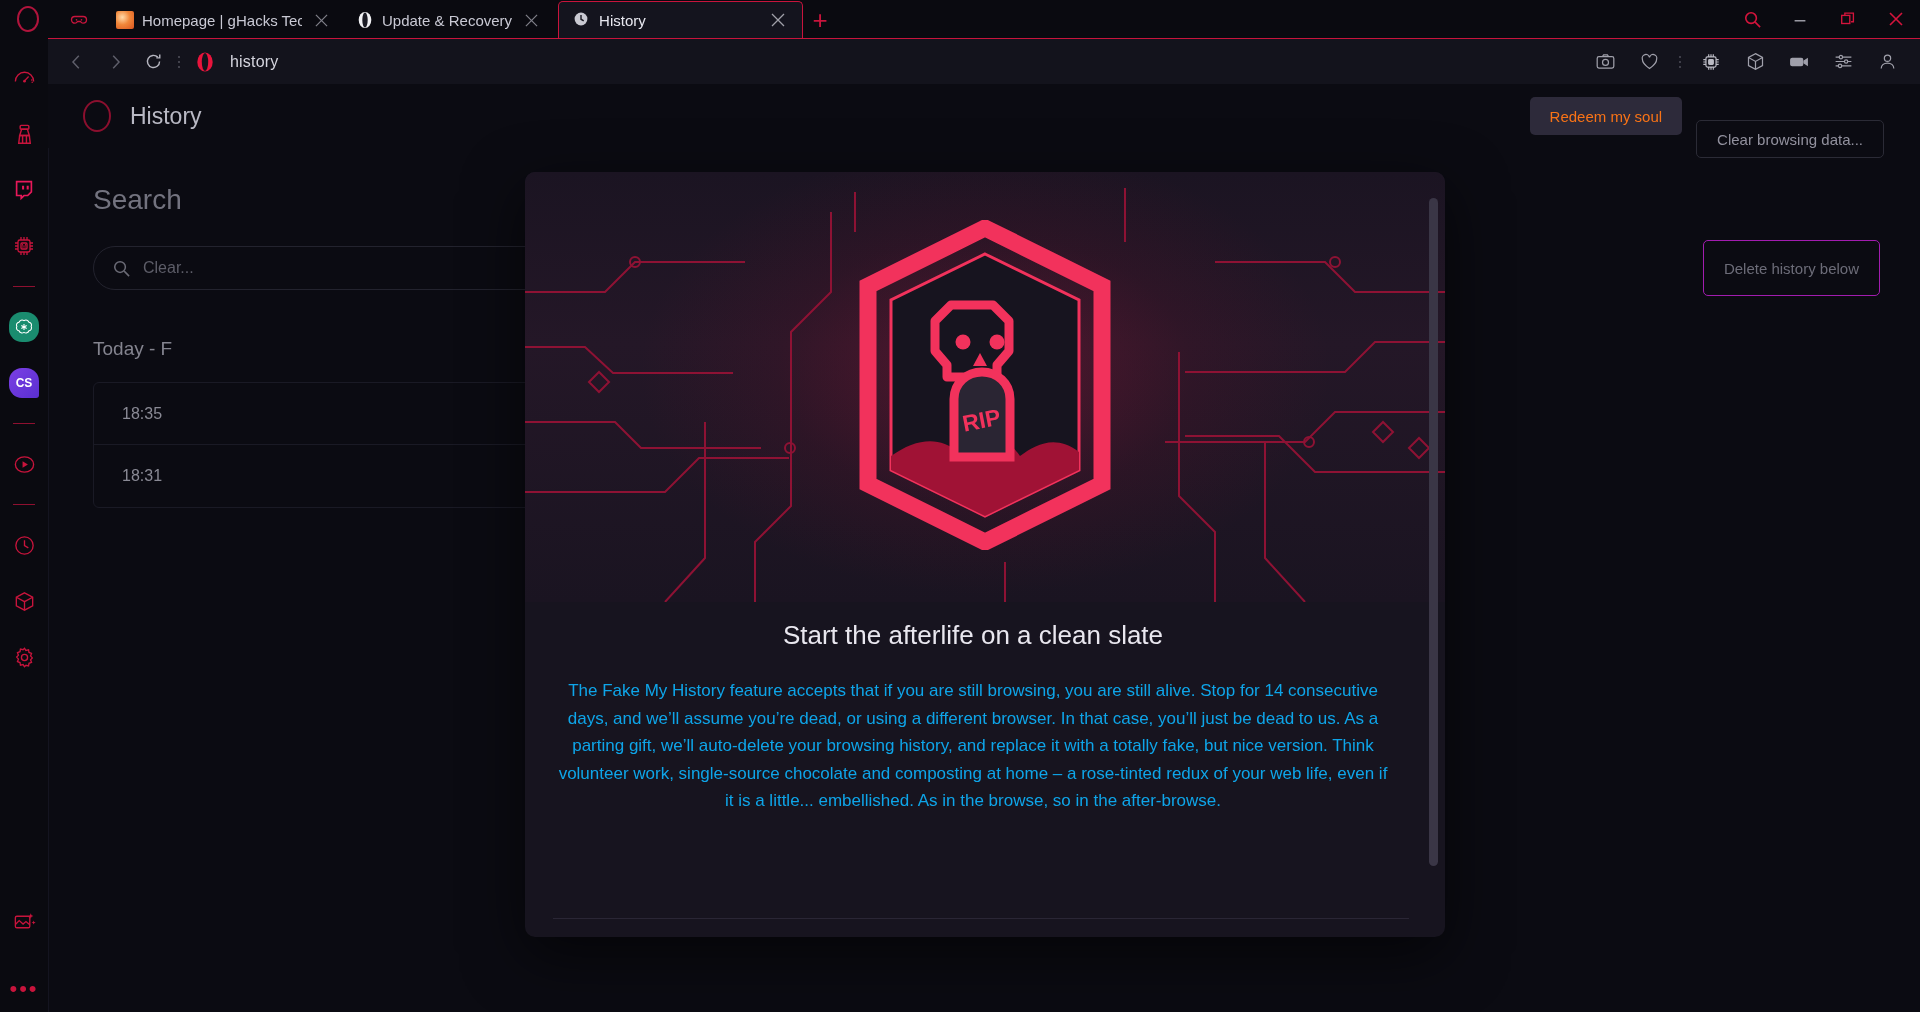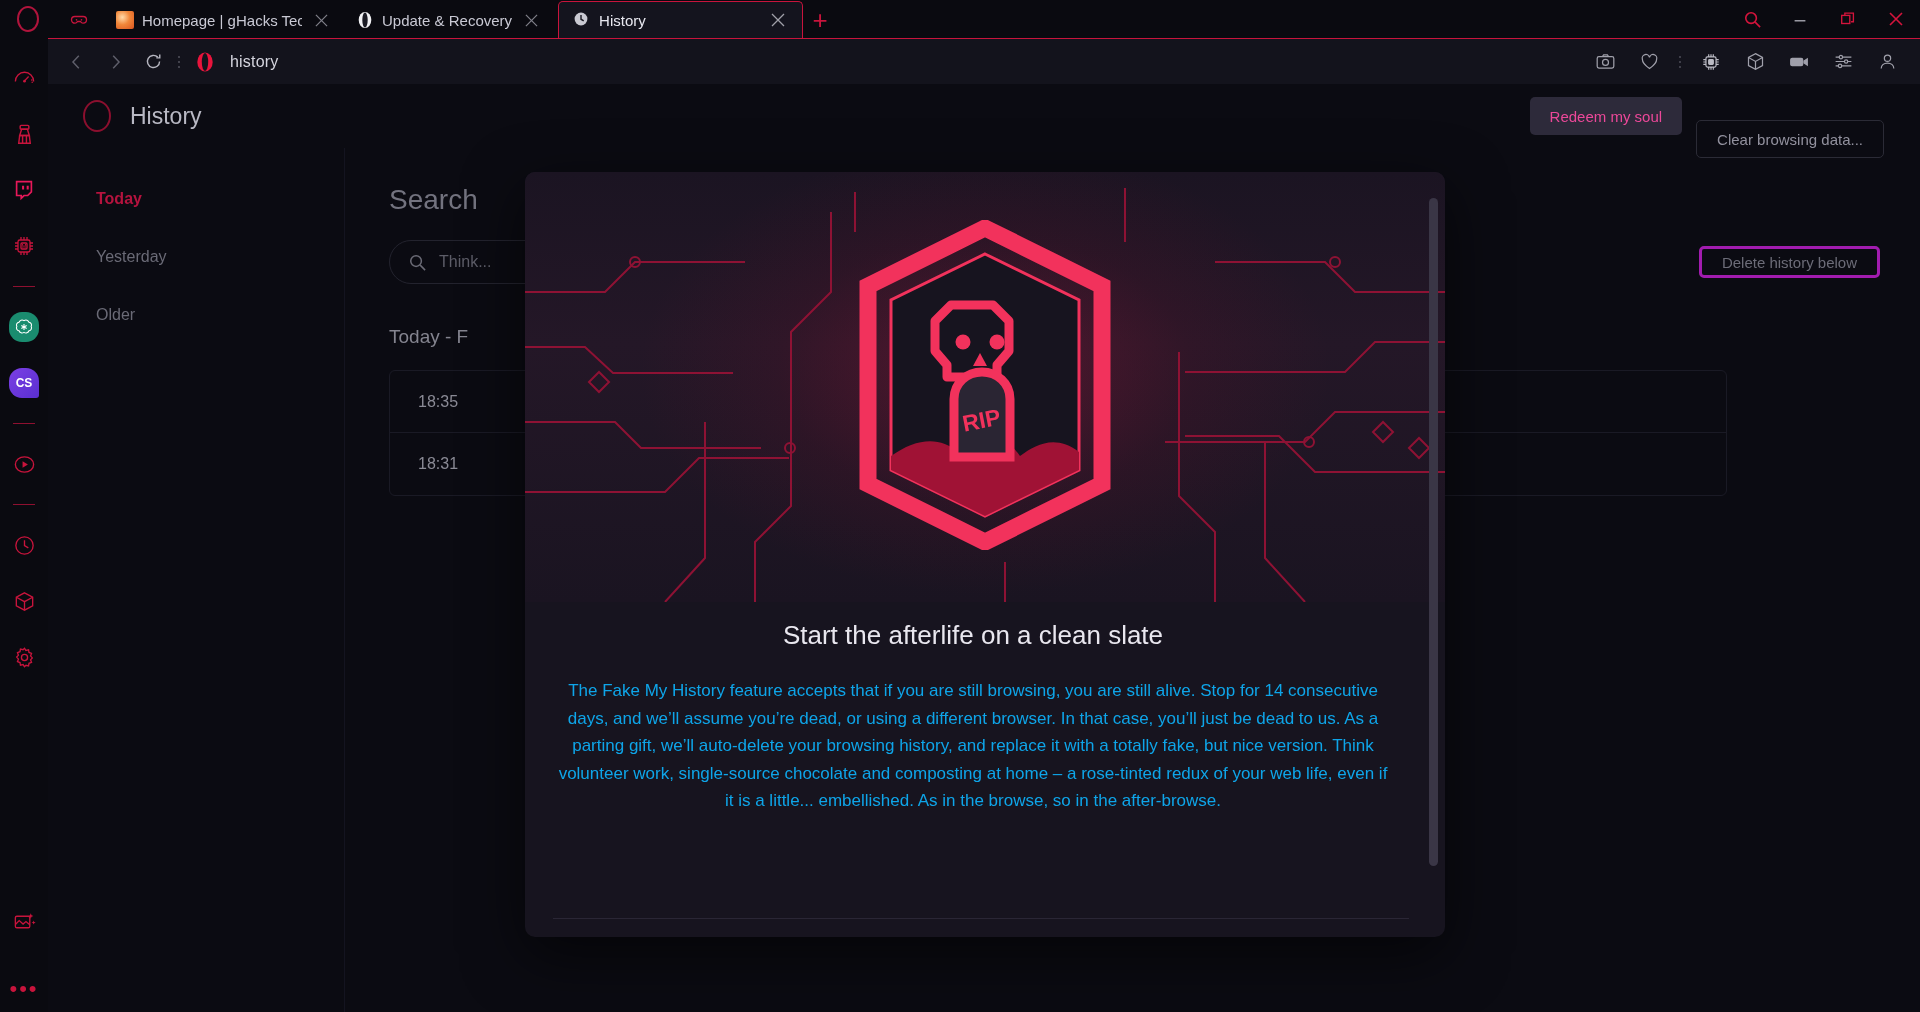--- a/index.html
+++ b/index.html
@@ -102,38 +102,38 @@
   }
   .hdr-logo { width: 38px; height: 38px; display:flex; align-items:center; justify-content:center; }
   .hdr-ring { width: 28px; height: 32px; border: 2.5px solid #8b0f2e; border-radius: 50%/50%; }
   .hdr-title { font-size: 23px; color: #b9b9c4; margin-left: 14px; font-weight: 400; }
   .hdr-actions { margin-left: auto; display: flex; gap: 14px; align-items: center; }
   .btn {
     height: 38px; padding: 0 20px; border-radius: 5px;
     font-size: 15px; display: flex; align-items: center; justify-content: center;
     white-space: nowrap;
   }
-  .btn-filled { background: #2d2a3a; color: #ec4899; }
+  .btn-filled { background: #2d2a3a; color: #f97316; }
   .btn-outline { border: 1px solid #2b2b36; color: #92919e; background: transparent; margin-top: 46px; }
 
   .page-body { display: flex; height: 864px; }
   .hist-nav { width: 296px; padding: 42px 0 0 48px; flex: 0 0 auto; }
   .hist-nav-item { font-size: 16px; margin-bottom: 40px; color: #6a6a76; }
   .hist-nav-item.active { color: #b5133e; font-weight: bold; }
 
   .hist-main { flex: 1; padding: 36px 40px 0 44px; border-left: 1px solid #141420; }
   .search-title { font-size: 28px; color: #73737f; font-weight: 400; margin-bottom: 24px; }
   .search-row { display: flex; align-items: center; gap: 20px; }
   .search-box {
     width: 1010px; height: 44px; border: 1px solid #23232e; border-radius: 22px;
     display: flex; align-items: center; padding: 0 18px; gap: 12px;
   }
   .search-box .ph { font-size: 16px; color: #5d5d68; }
   .del-btn {
-    margin-left: auto; height: 32px; padding: 0 20px; border: 3px solid #a21caf;
+    margin-left: auto; height: 56px; padding: 0 20px; border: 1px solid #a21caf;
     border-radius: 5px; color: #6c6c78; font-size: 15px;
     display: flex; align-items: center;
   }
   .day-title { font-size: 19px; color: #84848f; margin: 42px 0 22px 0; }
   .hist-list { border: 1px solid #1a1a25; border-radius: 6px; overflow: hidden; width: 1338px; }
   .hist-row {
     height: 62px; display: flex; align-items: center; padding: 0 28px;
     border-bottom: 1px solid #1a1a25; gap: 26px;
   }
   .hist-row:last-child { border-bottom: none; }
@@ -431,35 +431,30 @@
       <div class="hdr-ring"></div>
     </div>
     <div class="hdr-title">History</div>
     <div class="hdr-actions">
       <div class="btn btn-filled">Redeem my soul</div>
       <div class="btn btn-outline">Clear browsing data...</div>
     </div>
   </div>
 
   <div class="page-body">
-    <div class="hist-nav">
-      <div class="hist-nav-item active">Today</div>
-      <div class="hist-nav-item">Yesterday</div>
-      <div class="hist-nav-item">Older</div>
-    </div>
 
     <div class="hist-main">
       <div class="search-title">Search</div>
       <div class="search-row">
         <div class="search-box">
           <svg class="svgicon" width="19" height="19" viewBox="0 0 20 20" fill="none" stroke="#6b6b76" stroke-width="1.6">
               <circle cx="8.5" cy="8.5" r="5.6"></circle>
               <path d="M12.8 12.8L18 18"></path>
             </svg>
-          <span class="ph">Think...</span>
+          <span class="ph">Clear...</span>
         </div>
         <div class="del-btn">Delete history below</div>
       </div>
 
       <div class="day-title">Today - F</div>
 
       <div class="hist-list">
         <div class="hist-row">
           <span class="hist-time">18:35</span>
           <span></span>

